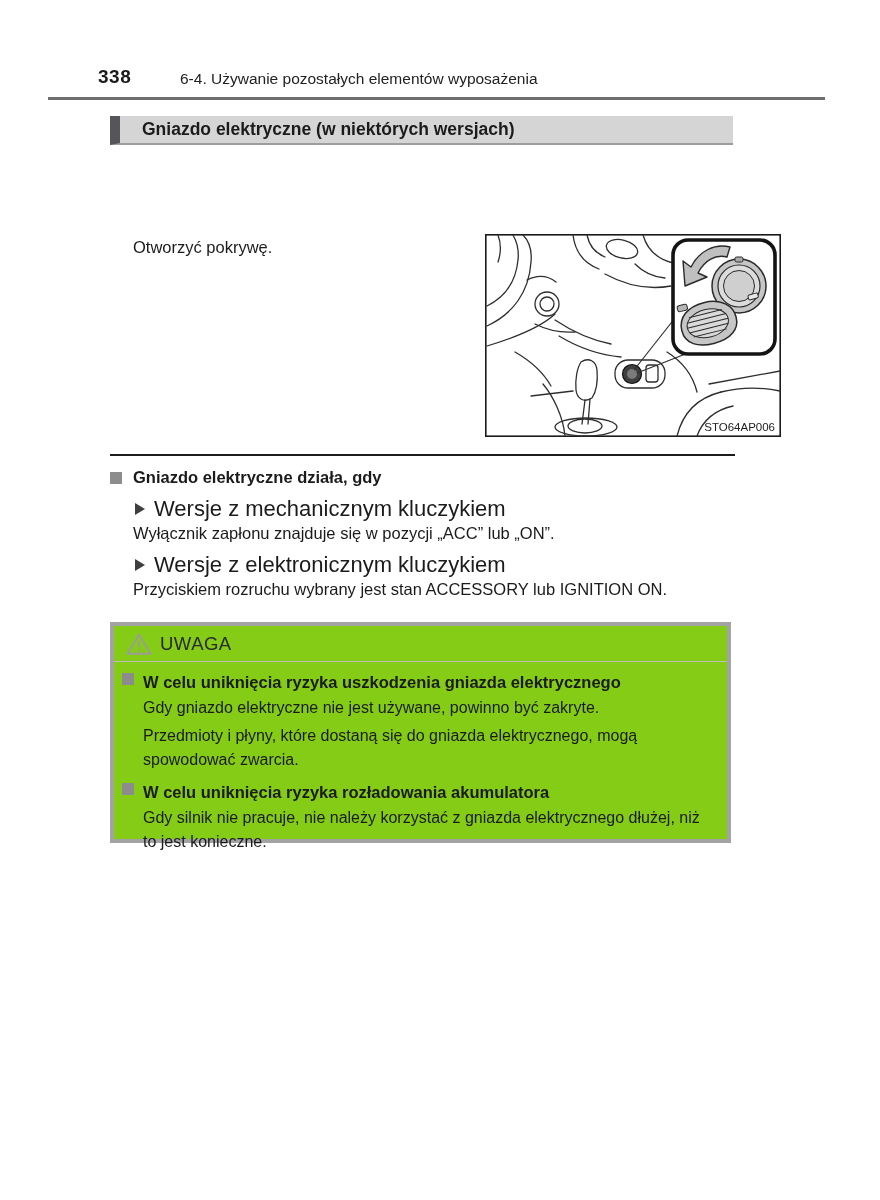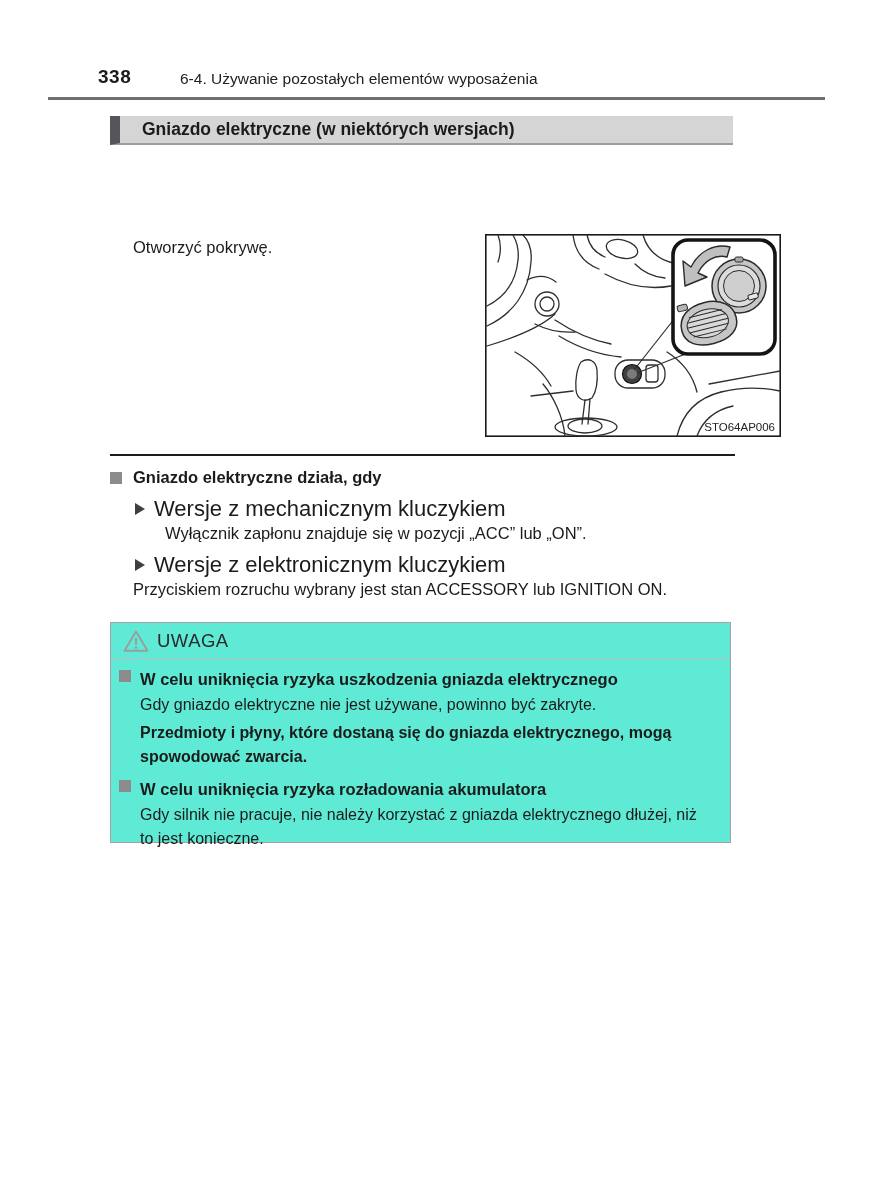--- a/index.html
+++ b/index.html
@@ -80,47 +80,47 @@
     display: inline-block; width: 0; height: 0;
     border-left: 10px solid #3f3f3f;
     border-top: 6px solid transparent;
     border-bottom: 6px solid transparent;
     margin-right: 9px; flex: 0 0 auto;
   }
   .op-desc {
     position: absolute; left: 133px;
     width: 602px; font-size: 16.5px;
   }
-  .v1 { top: 496px; } .d1 { top: 524px; margin-left: 32px; }
+  .v1 { top: 496px; } .d1 { top: 524px; }
   .v2 { top: 552px; } .d2 { top: 580px; }
   
   .notice-box {
     position: absolute; left: 110px; top: 622px;
     width: 621px; height: 221px;
-    border: 1px solid #a3a3a3;
-    background: #5eead4;
+    border: 4px solid #a3a3a3;
+    background: #84cc16;
   }
   .notice-header {
     display: flex; align-items: center;
     height: 36px; padding-left: 12px;
     border-bottom: 1px solid #bdbdbd;
   }
   .notice-header .warn-icon { margin-right: 8px; display: inline-flex; }
   .notice-title { font-size: 18.5px; color: #2a2a2a; letter-spacing: 0.5px; }
   .notice-item-heading {
     display: flex; 
     margin: 11px 14px 0 8px;
     font-size: 16.5px; font-weight: 700;
   }
   .notice-item-heading .sq-bullet { margin-right: 9px; }
   .notice-p {
     margin: 4px 16px 0 29px;
     font-size: 16px; line-height: 24px;
   }
-  .notice-p.gap { margin-top: 4px; font-weight: bold; }
+  .notice-p.gap { margin-top: 4px; }
 </style>
 </head>
 <body>
 
 <div class="page">
 
   <div class="page-number">338</div>
   <div class="chapter-title">6-4. Używanie pozostałych elementów wyposażenia</div>
   <div class="header-rule"></div>
 

